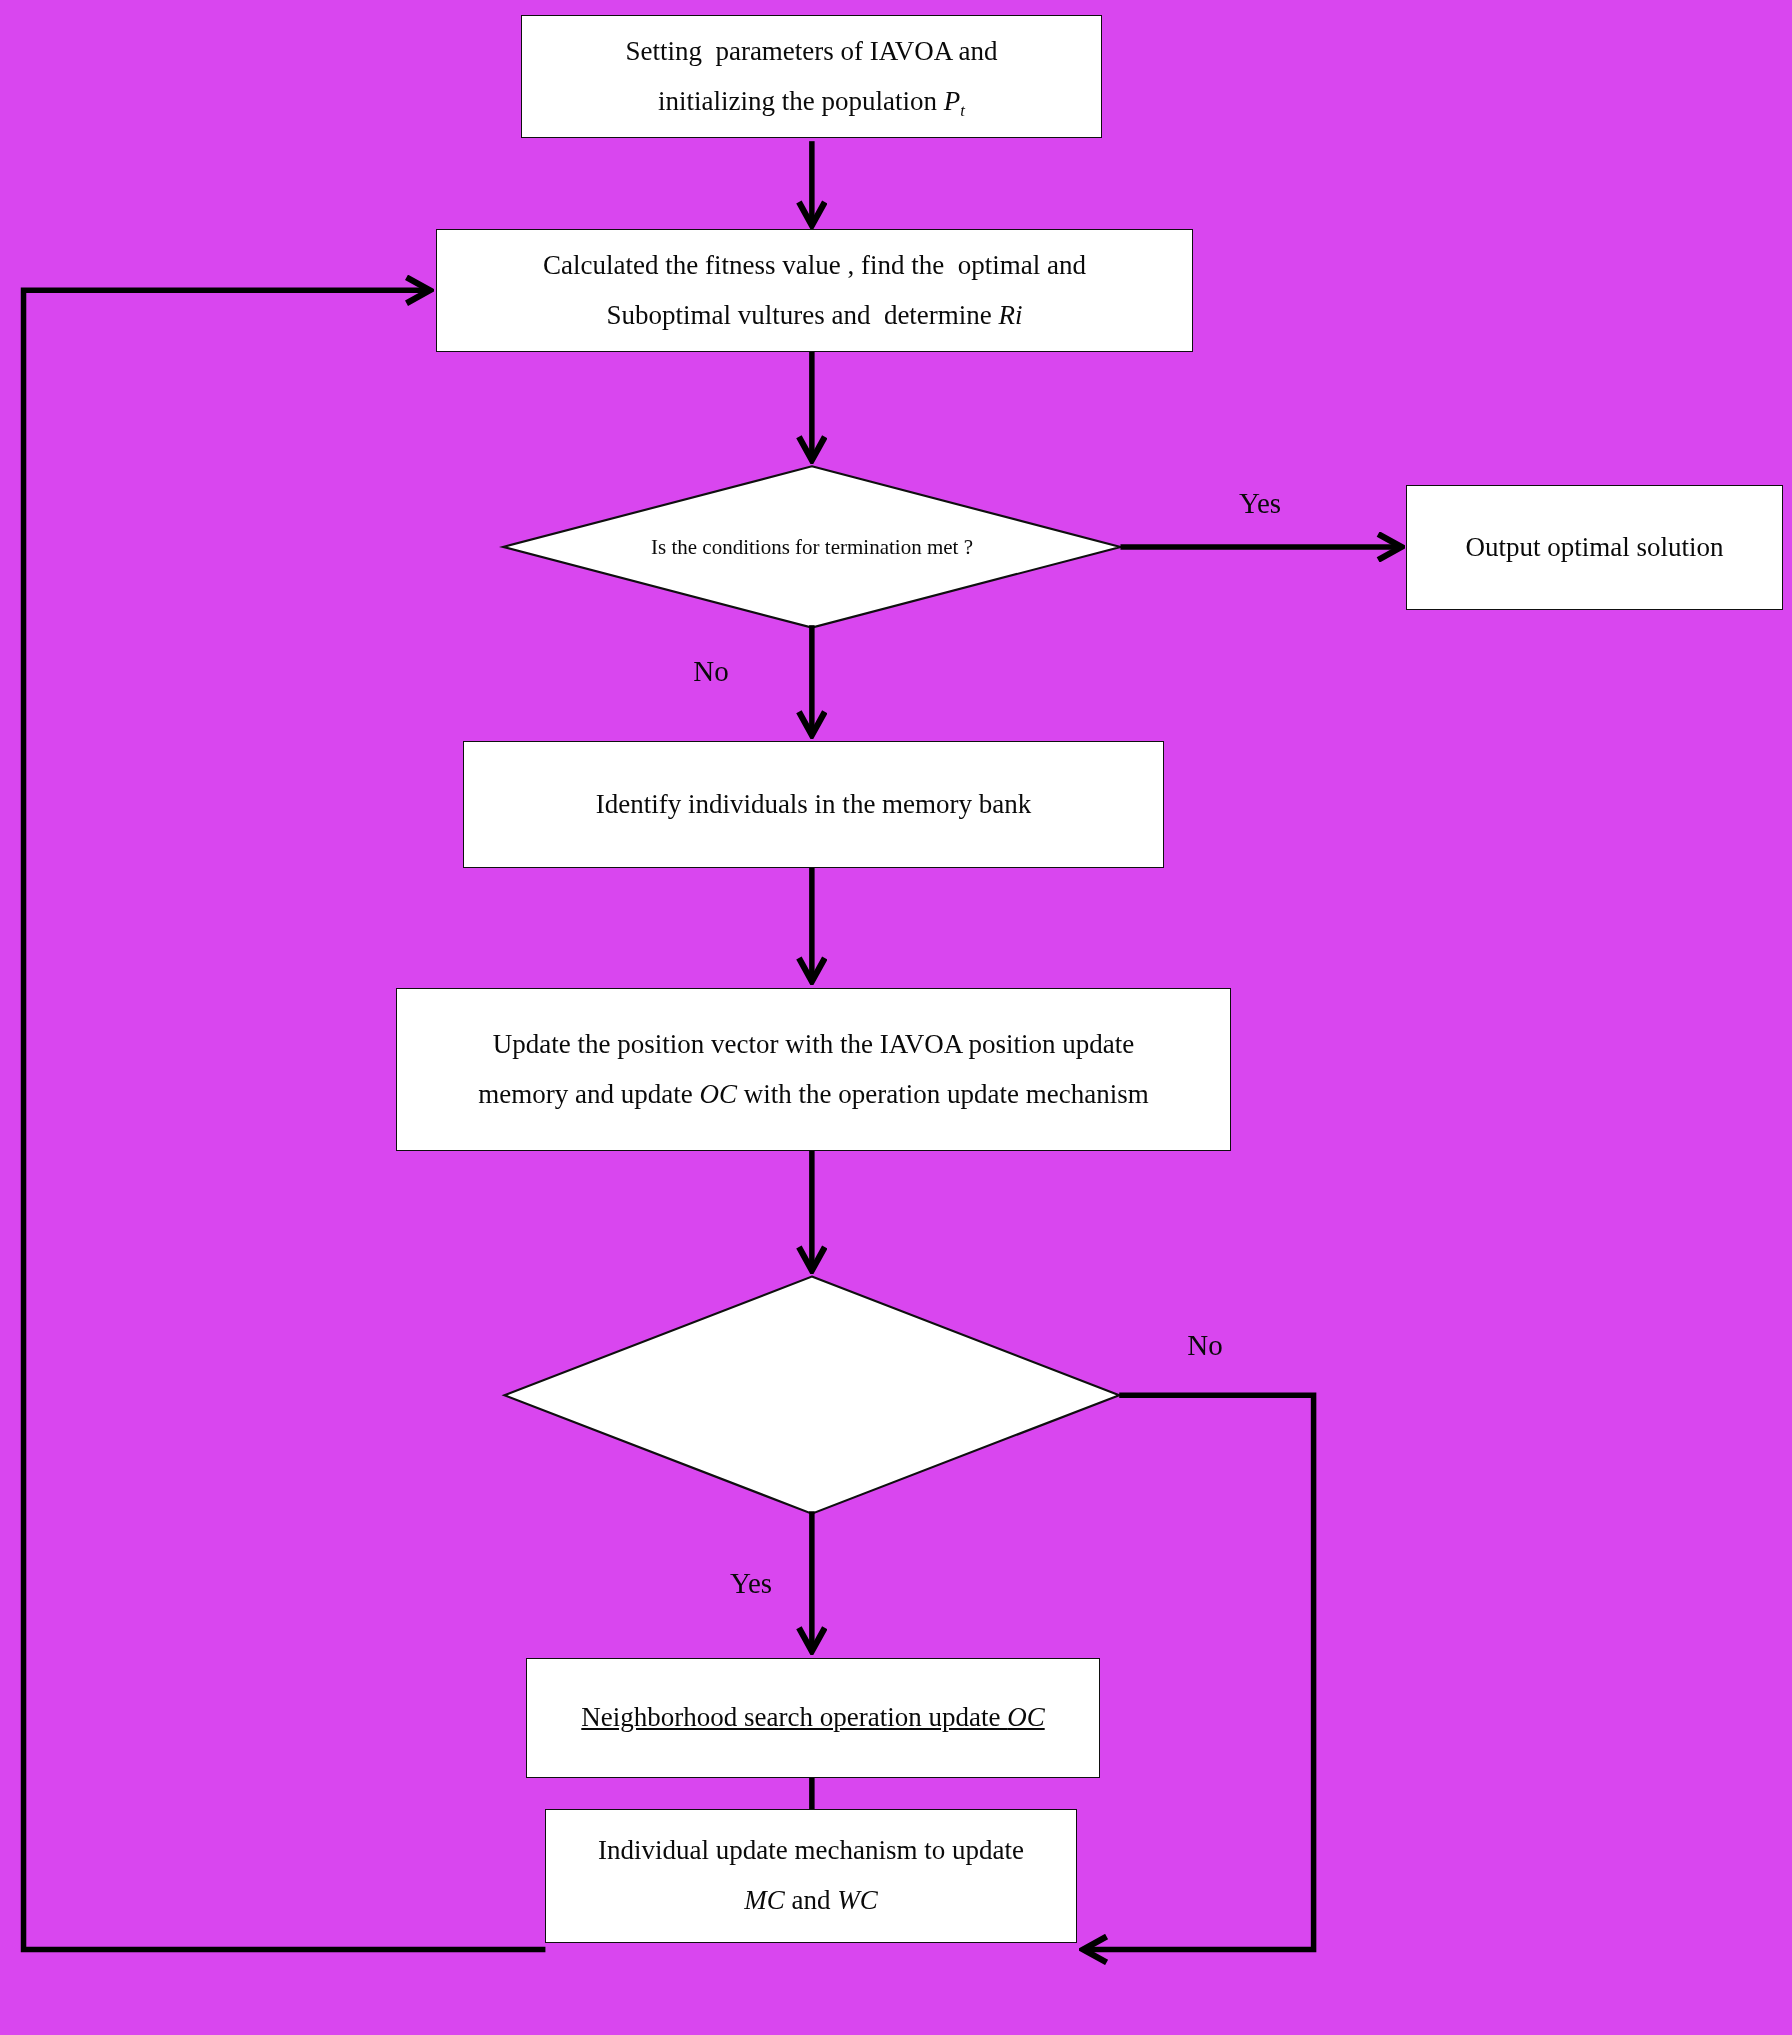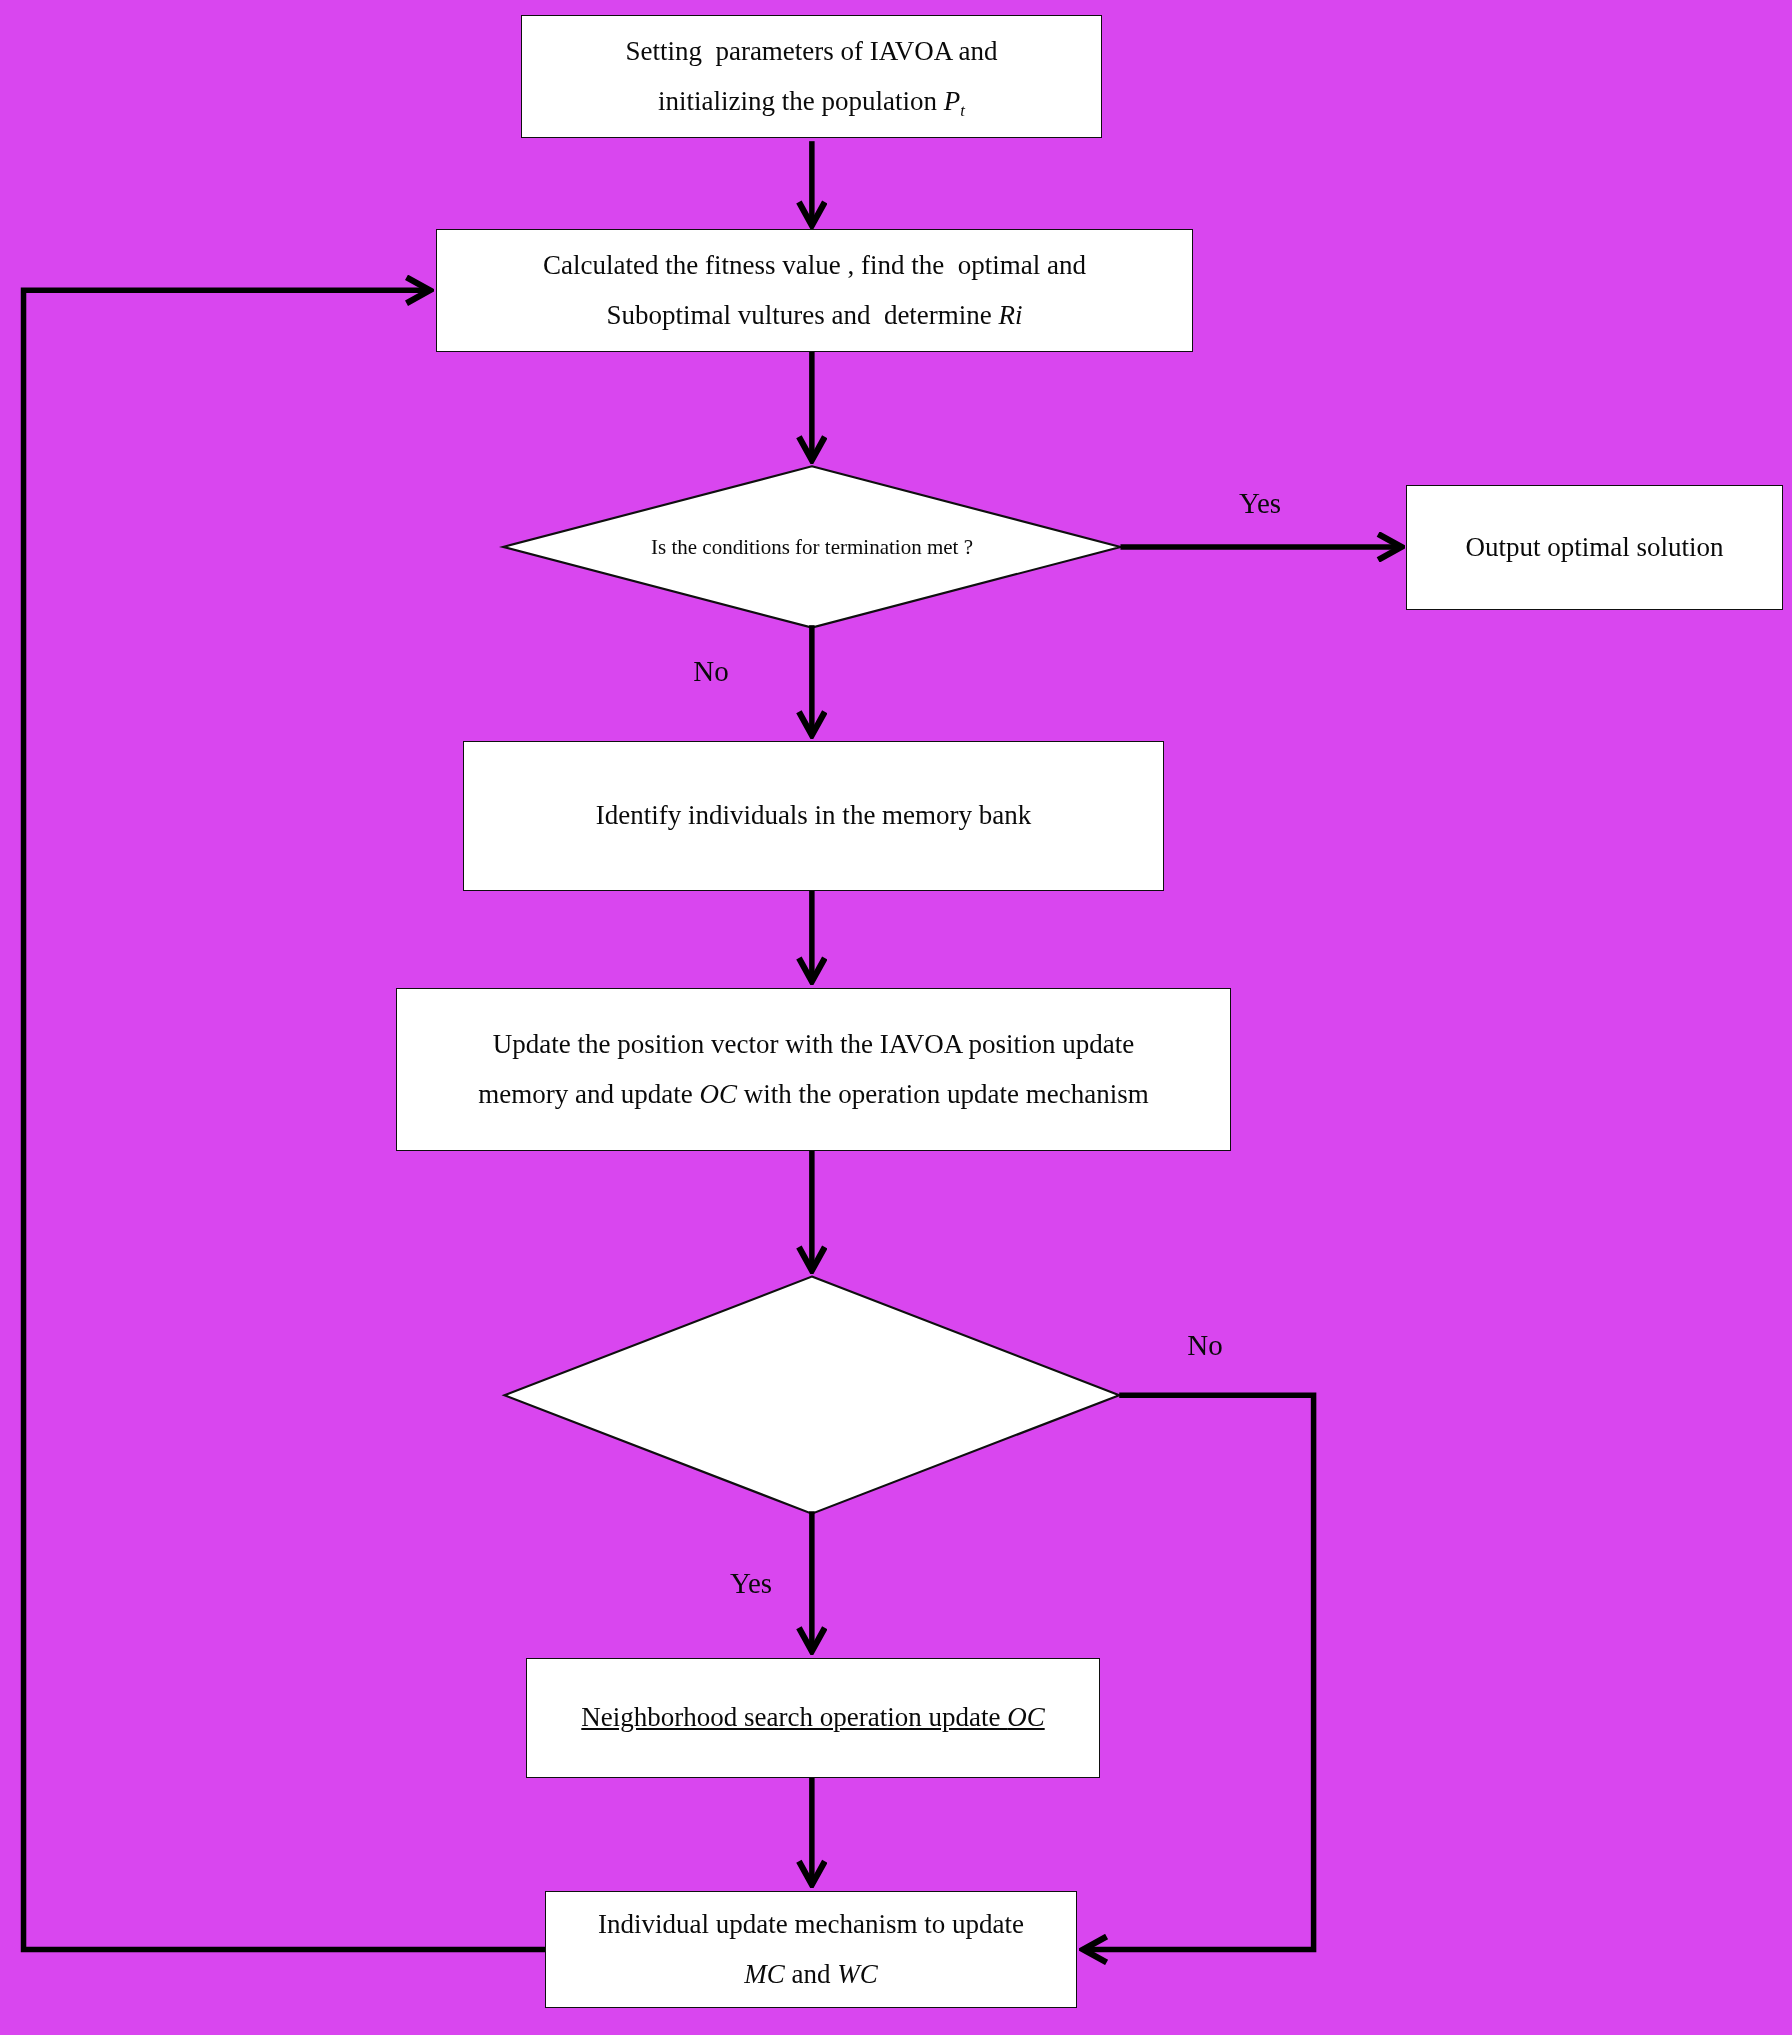--- a/index.html
+++ b/index.html
@@ -76,35 +76,35 @@
   </div>
 
   <div class="dtext" style="left:534px;top:489px;width:556px;height:116px;">
     <div class="tline"><span>Is the conditions for termination met ?</span></div>
   </div>
 
   <div class="node" style="left:1406px;top:485px;width:377px;height:125px;">
     <div class="tline"><span>Output optimal solution</span></div>
   </div>
 
-  <div class="node" style="left:463px;top:741px;width:701px;height:150px;">
+  <div class="node" style="left:463px;top:741px;width:701px;height:127px;">
     <div class="tline"><span>Identify individuals in the memory bank</span></div>
   </div>
 
   <div class="node" style="left:396px;top:988px;width:835px;height:163px;">
     <div class="tline"><span>Update the position vector with the IAVOA position update</span></div>
     <div class="tline"><span>memory and update </span><span class="var">OC</span><span> with the operation update mechanism</span></div>
   </div>
 
 
   <div class="node" style="left:526px;top:1658px;width:574px;height:120px;text-decoration:underline;">
     <div class="tline"><span>Neighborhood search operation update </span><span class="var">OC</span></div>
   </div>
 
-  <div class="node" style="left:545px;top:1891px;width:532px;height:117px;">
+  <div class="node" style="left:545px;top:1809px;width:532px;height:134px;">
     <div class="tline"><span>Individual update mechanism to update</span></div>
     <div class="tline"><span class="var">MC</span><span> and </span><span class="var">WC</span></div>
   </div>
 
   <div class="flow-label" style="left:1260px;top:503px;">Yes</div>
   <div class="flow-label" style="left:711px;top:671px;">No</div>
   <div class="flow-label" style="left:1205px;top:1345px;">No</div>
   <div class="flow-label" style="left:751px;top:1583px;">Yes</div>
 
 </div>

